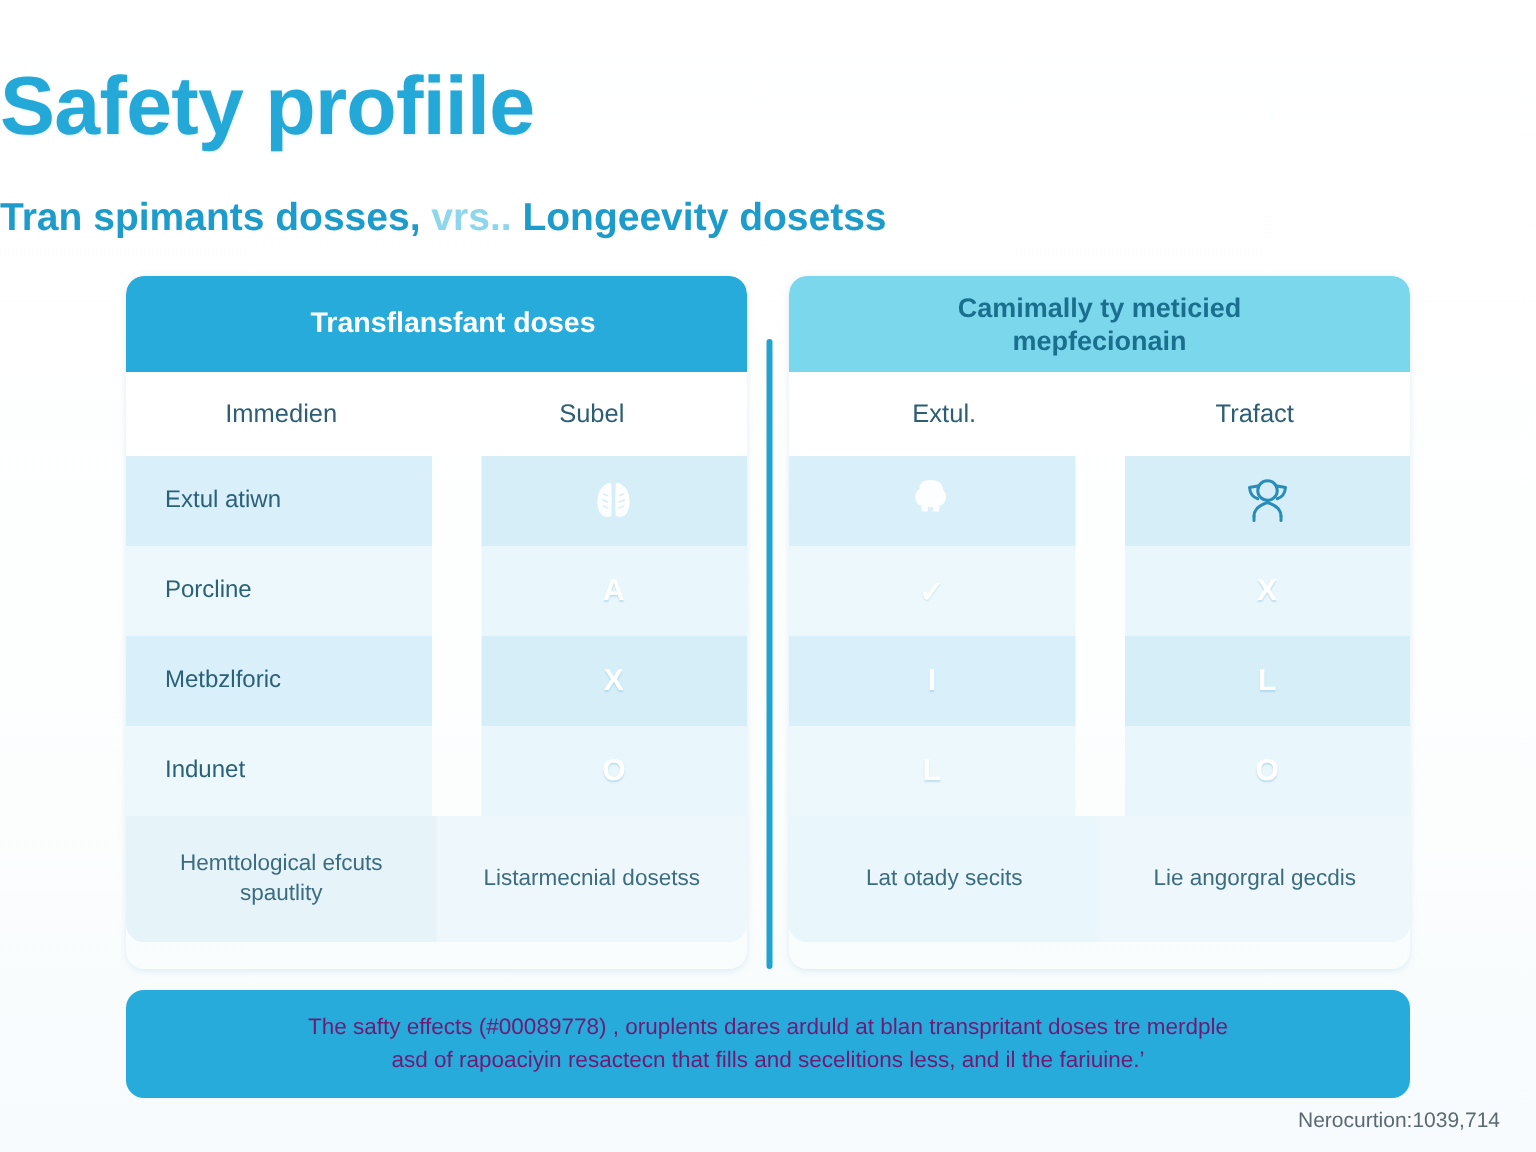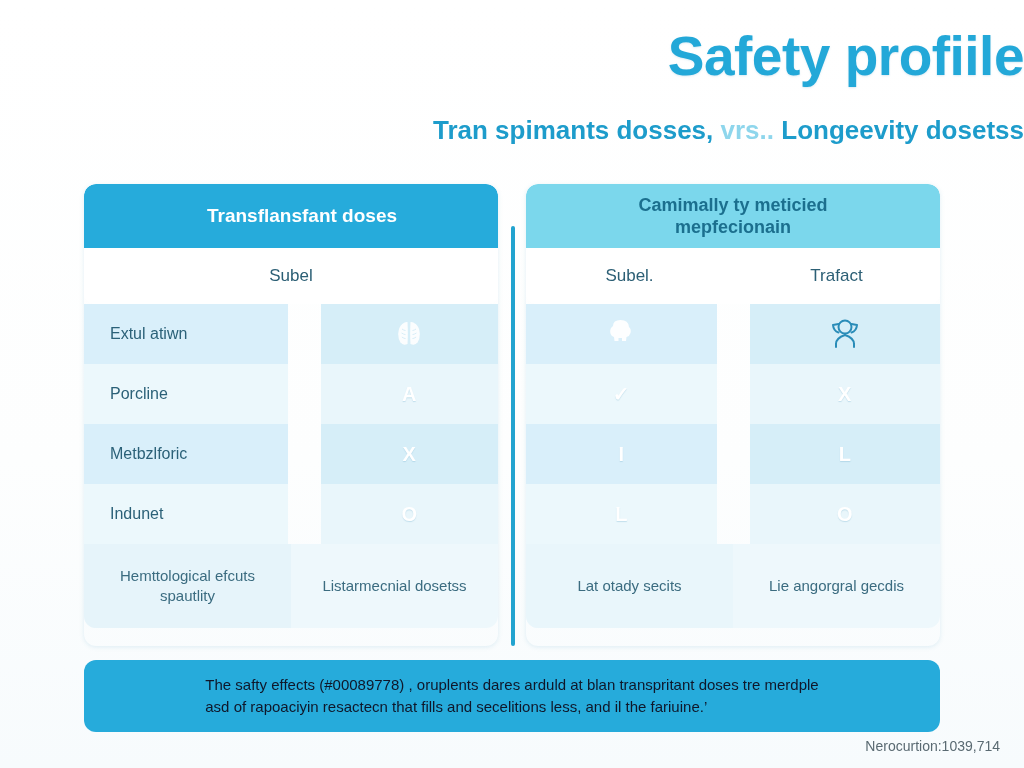--- a/index.html
+++ b/index.html
@@ -17,24 +17,24 @@
 
   #canvas {
     position: absolute;
     inset: 0;
     background: linear-gradient(180deg, #ffffff 0%, #fdfefe 60%, #f7fbfd 100%);
   }
 
   
   .title-block {
     position: absolute;
-    top: 26px;
+    top: 40px;
     left: 0;
     width: 1024px;
-    text-align: right;
+    text-align: left;
   }
   .main-title {
     font-size: 55px;
     font-weight: bold;
     color: #23a8d8;
     letter-spacing: -0.5px;
     line-height: 1.1;
     text-shadow: 0 1px 2px rgba(120,180,210,0.25);
   }
   .subtitle {
@@ -187,24 +187,24 @@
     position: absolute;
     left: 84px;
     top: 660px;
     width: 856px;
     height: 72px;
     background: #26abdb;
     border-radius: 12px;
     display: flex;
     align-items: center;
     justify-content: center;
-    text-align: left;
+    text-align: center;
     padding: 0 26px;
     box-sizing: border-box;
-    color: #0f172a;
+    color: #701a75;
     font-size: 15px;
     line-height: 1.5;
   }
 
   .attribution {
     position: absolute;
     right: 24px;
     top: 738px;
     font-size: 14px;
     color: #5a6a72;
@@ -222,20 +222,21 @@
       <span class="muted">vrs..</span>
       <span>Longeevity  dosetss</span>
     </div>
   </div>
 
   <div class="panels">
 
     <div class="panel left">
       <div class="panel-header">Transflansfant doses</div>
       <div class="subhead-row">
+        <div class="subhead-cell">Immedien</div>
         <div class="subhead-cell">Subel</div>
       </div>
       <div class="rows">
 
         <div class="row alt-a">
           <div class="cell label">Extul atiwn</div>
           <div class="cell mark">
             <span class="icon-lungs">
               <svg width="40" height="40" viewBox="0 0 40 40">
                 <g fill="#ffffff" opacity="0.92">
@@ -280,21 +281,21 @@
     <div class="divider"></div>
 
     <div class="panel right">
       <div class="panel-header">
         <div>
           <span>Camimally ty meticied</span>
           <span>mepfecionain</span>
         </div>
       </div>
       <div class="subhead-row">
-        <div class="subhead-cell">Subel.</div>
+        <div class="subhead-cell">Extul.</div>
         <div class="subhead-cell">Trafact</div>
       </div>
       <div class="rows">
 
         <div class="row alt-a">
           <div class="cell mark">
             <span class="icon-brain">
               <svg width="42" height="40" viewBox="0 0 42 40">
                 <g fill="#ffffff" opacity="0.94">
                   <path d="M13 12 q0 -6 7.5 -6 q8 0 8.5 7 q2.5 2 1.5 6 q-0.8 3.2 -4 4 l-0.5 4 l-4 0 l0 -3 l-3.5 0 l0 3 l-4 0 l-0.5 -4 q-3.5 -1 -3.8 -5 q-0.3 -4 2.8 -6z"></path>

